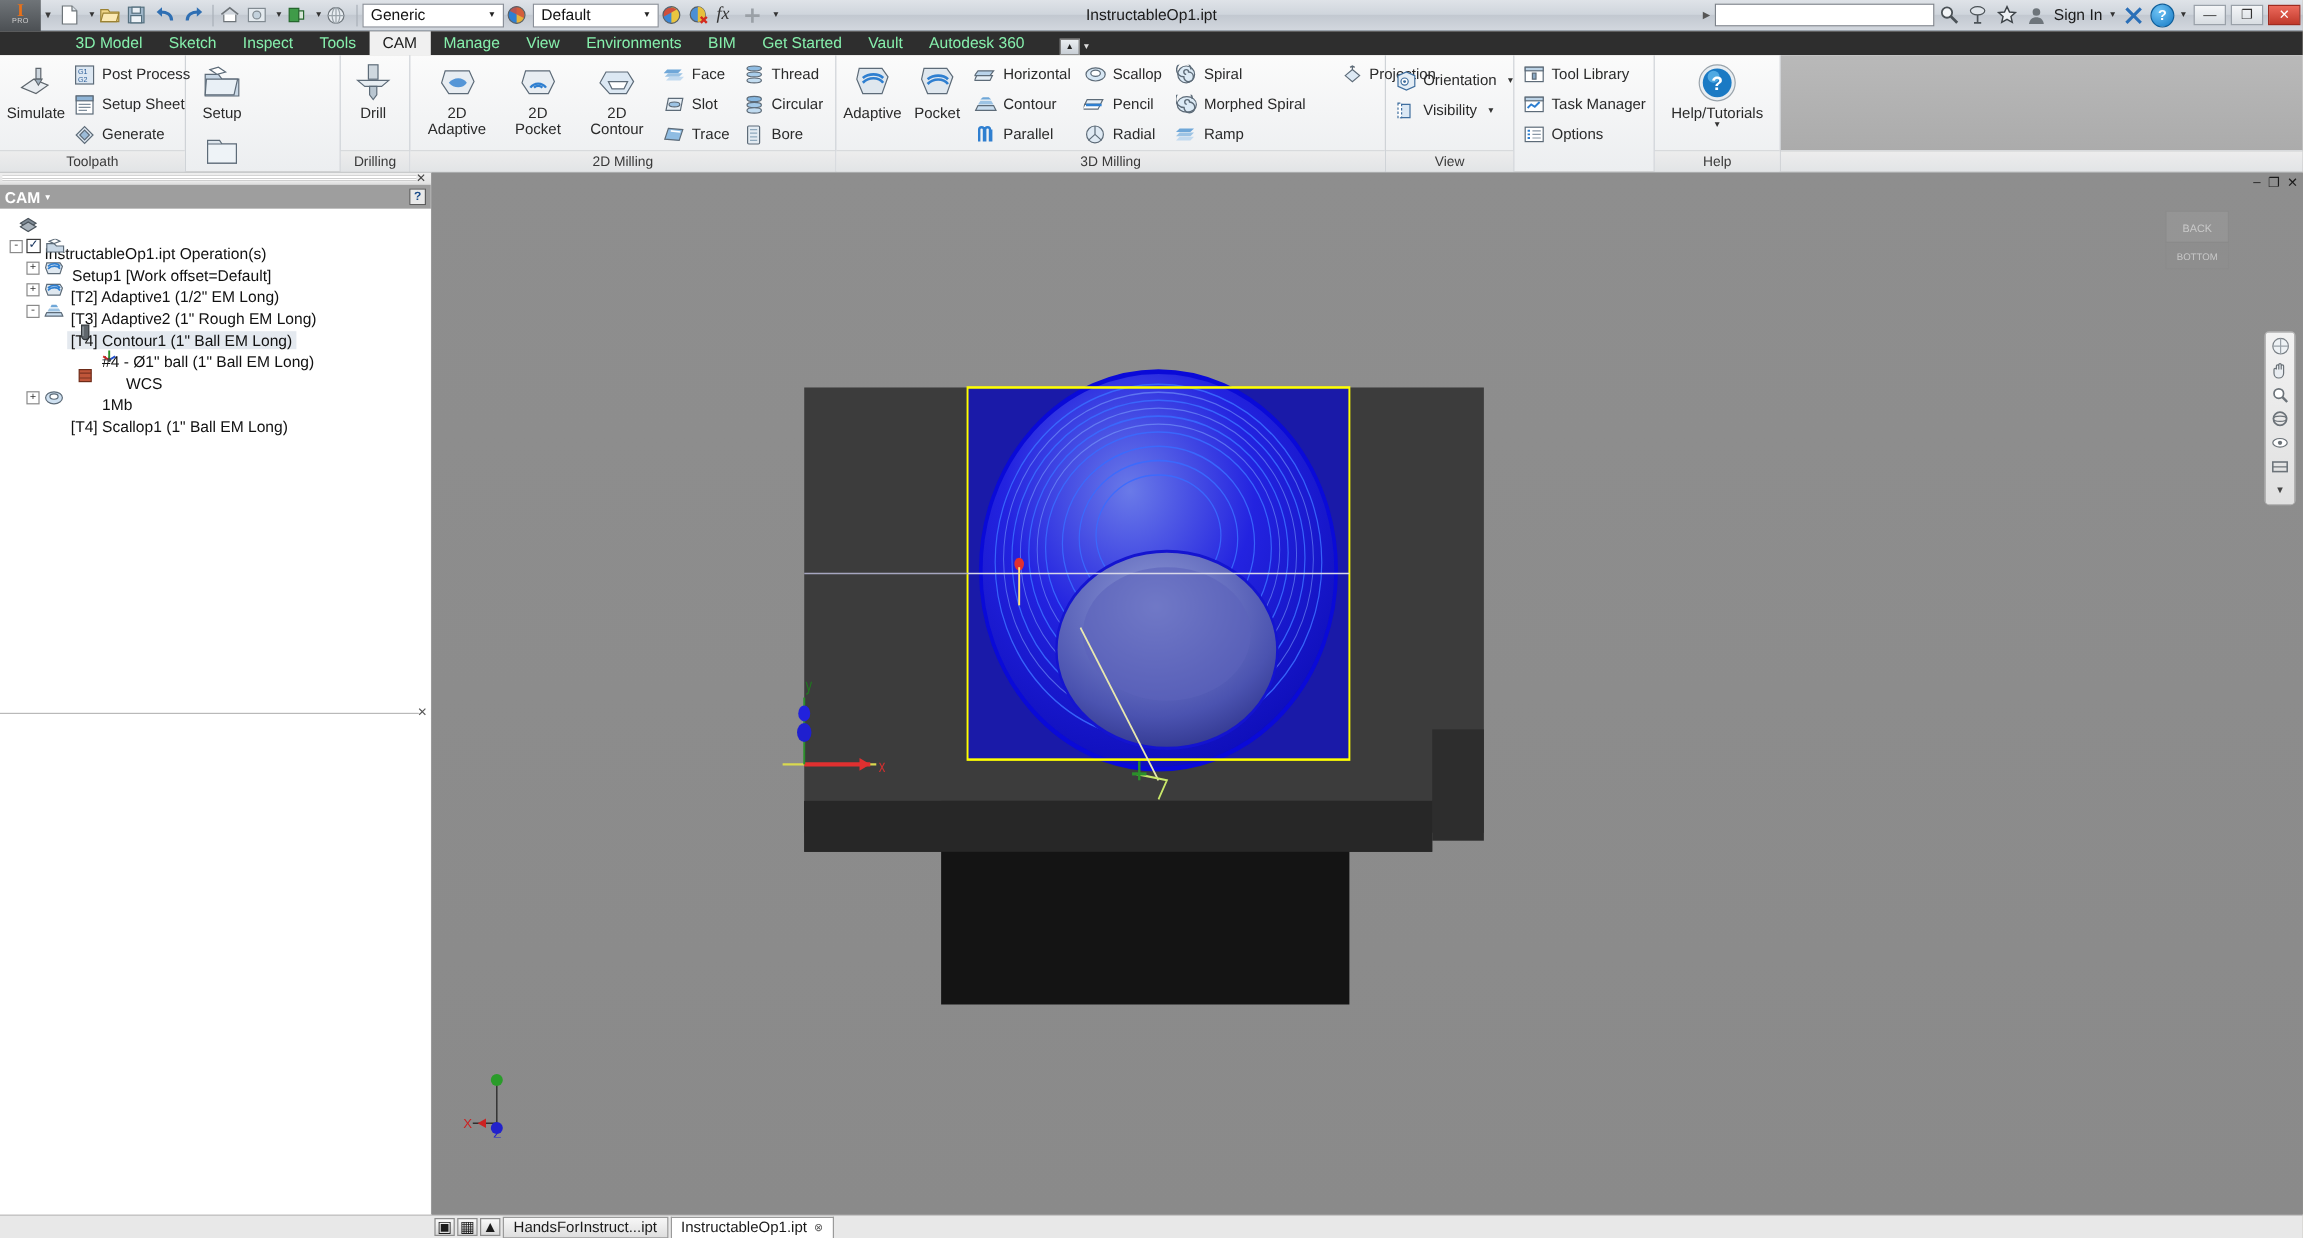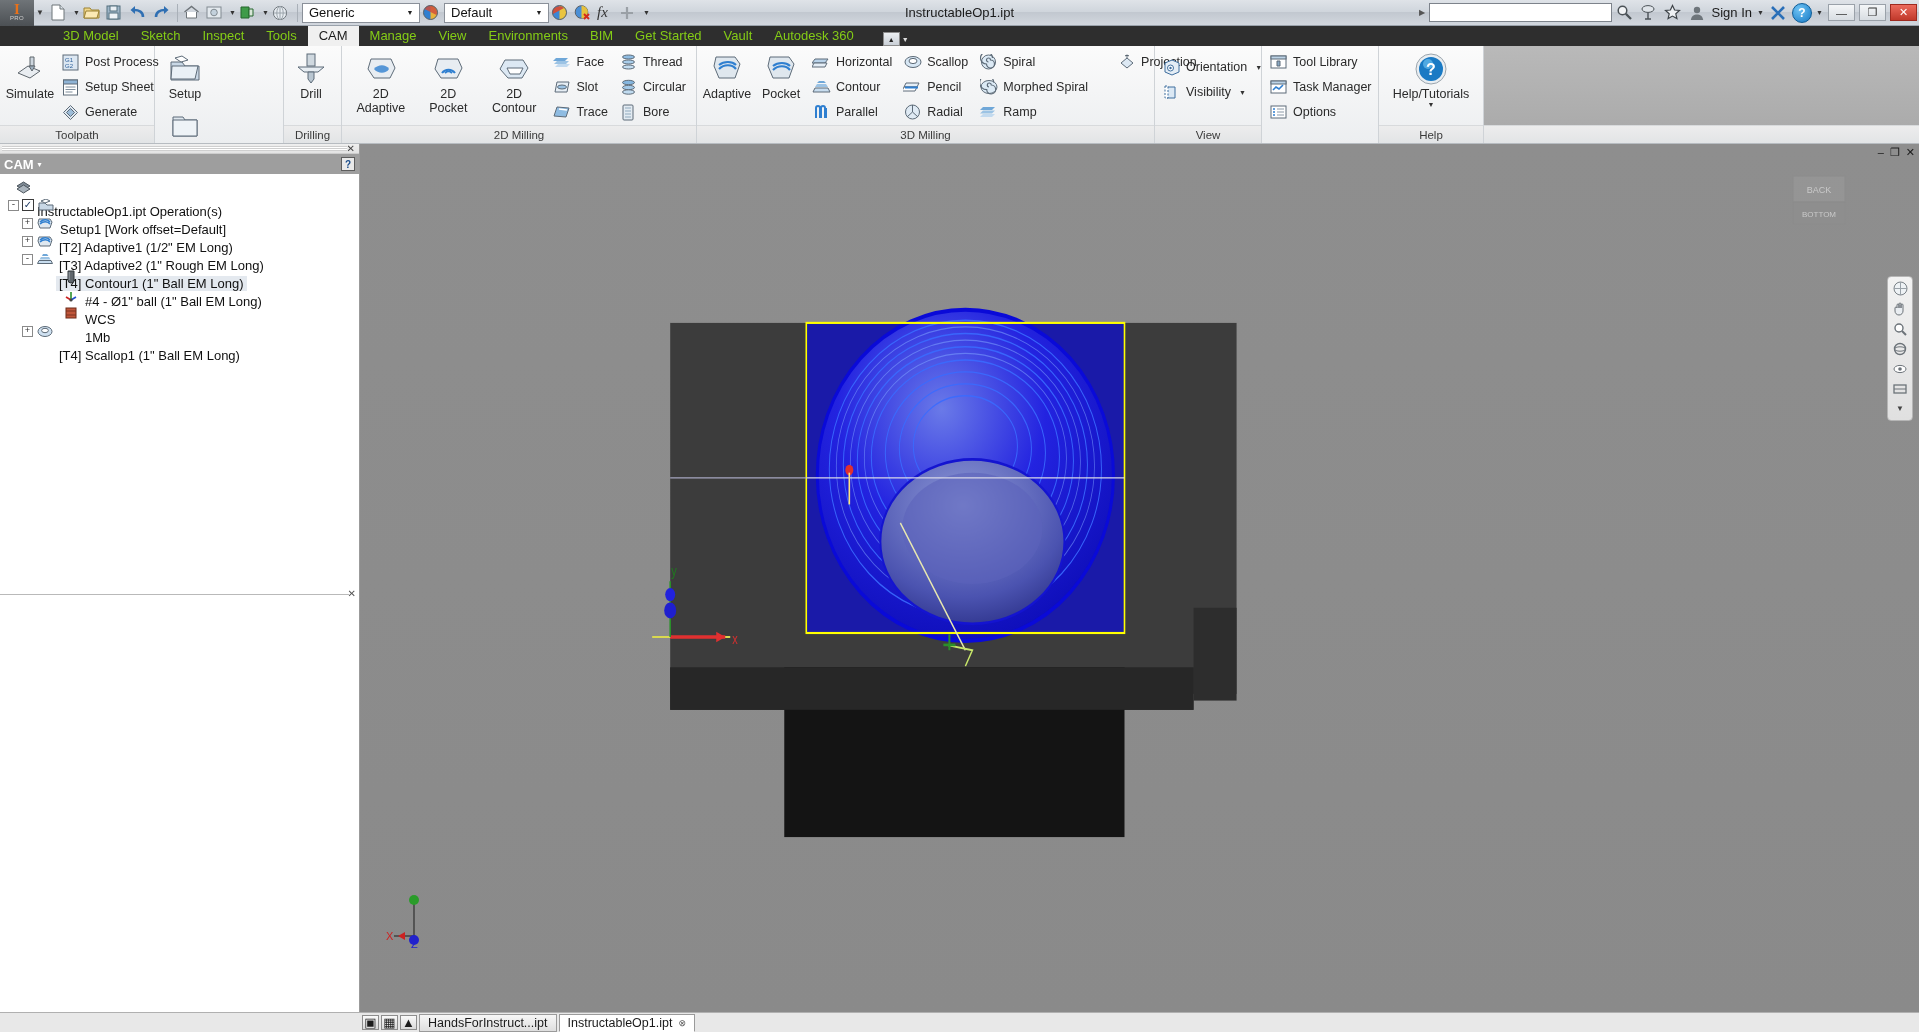--- a/index.html
+++ b/index.html
@@ -41,21 +41,21 @@
      background:linear-gradient(to bottom,#f4f6f8,#d8dde2); display:flex;
      align-items:center; justify-content:center; font-size:11px; color:#333;}
   .wbtn.close{ background:linear-gradient(to bottom,#ec6a5c,#c0392b); color:#fff; border-color:#9e2b20;}
   .helpq{ width:20px;height:20px;border-radius:50%;
     background:radial-gradient(circle at 35% 30%,#6fc4f5,#1679c4);
     color:#fff; font-size:12px; font-weight:bold; display:flex; align-items:center;
     justify-content:center; border:1px solid #0e5d98;}
 
   
   .tabbar{ height:20px; background:#2e2e2e; display:flex; align-items:flex-end; padding-left:52px;}
-  .tab{ color:#84cc16; font-size:13px; padding:2px 11px 2px 11px; height:20px; line-height:16px;}
+  .tab{ color:#86efac; font-size:13px; padding:2px 11px 2px 11px; height:20px; line-height:16px;}
   .tab.active{ background:#f0f0f0; color:#1a1a1a; }
   .tabicon{ margin-left:18px; display:flex; align-items:center; gap:2px; color:#ddd; }
   .tabbtn{ width:17px;height:14px; border:1px solid #8c8c8c;
      background:linear-gradient(to bottom,#eceff2,#c9cfd6); display:flex;align-items:center;
      justify-content:center; font-size:7px; color:#222;}
 
   
   .ribbon{ height:98px; background:linear-gradient(to bottom,#fbfbfb,#eceef0);
     border-bottom:1px solid #b7bcc1; display:flex; align-items:stretch; position:relative;}
   .panel{ display:flex; flex-direction:column; border-right:1px solid #cfd3d7; position:relative;}
@@ -110,21 +110,21 @@
   .tr.sel .tx{ background:#e4e9ef; }
   .brsplit{ height:8px; background:#fff; position:relative;}
   .brsplit::after{ content:""; position:absolute; left:0; right:10px; top:3px; height:1px;
      background:#b9b9b9;}
   .brsplit .x2{ position:absolute; right:3px; top:-3px; font-size:10px; color:#555;}
 
   
   .canvas{ flex:1; position:relative; background:#8a8a8a; overflow:hidden;}
   .cvtitlebtns{ position:absolute; right:4px; top:2px; display:flex; gap:6px;
      color:#1b1b1b; font-size:11px; z-index:30;}
-  .navcube{ position:absolute; right:64px; top:28px; width:70px; height:60px; z-index:20;}
+  .navcube{ position:absolute; right:52px; top:28px; width:70px; height:60px; z-index:20;}
   .navbar{ position:absolute; right:6px; top:132px; width:26px;
     background:linear-gradient(to bottom,#f2f2f2,#e0e0e0); border:1px solid #b5b5b5;
     border-radius:4px; display:flex; flex-direction:column; align-items:center;
     padding:3px 0; gap:3px; z-index:20;}
   .navbar div{ width:20px; height:17px; display:flex; align-items:center; justify-content:center;}
   .coordbig{ position:absolute; left:370px; bottom:160px; width:60px; height:60px; z-index:10;}
 
   
   .docstrip{ height:20px; background:#e8e8e8; border-top:1px solid #b0b0b0;
     display:flex; align-items:center; padding-left:362px; gap:2px;}
@@ -811,21 +811,21 @@
         <span class="noexp"></span>
         <span class="ti">
           <svg class="ic" width="10" height="15" viewBox="0 0 10 15">
               <path d="M2 1h6v9a3 3 0 0 1-6 0z" fill="#5f666c" stroke="#31363a"></path>
               <path d="M3.2 2v8" stroke="#9aa1a7"></path>
             </svg>
         </span>
         <span class="tx">#4 - Ø1" ball (1" Ball EM Long)</span>
       </div>
 
-      <div class="tr" style="padding-left:48px;text-align:center;">
+      <div class="tr" style="padding-left:68px;text-align:center;">
         <span class="noexp"></span>
         <span class="ti">
           <svg class="ic" width="15" height="14" viewBox="0 0 15 14">
               <path d="M7 12V4" stroke="#2a8f2a" stroke-width="1.6"></path>
               <path d="M7 12 2 9" stroke="#cc2222" stroke-width="1.6"></path>
               <path d="M7 12l5-3" stroke="#2250cc" stroke-width="1.6"></path>
               <circle cx="7" cy="12" r="1.6" fill="#444"></circle>
             </svg>
         </span>
         <span class="tx">WCS</span>

